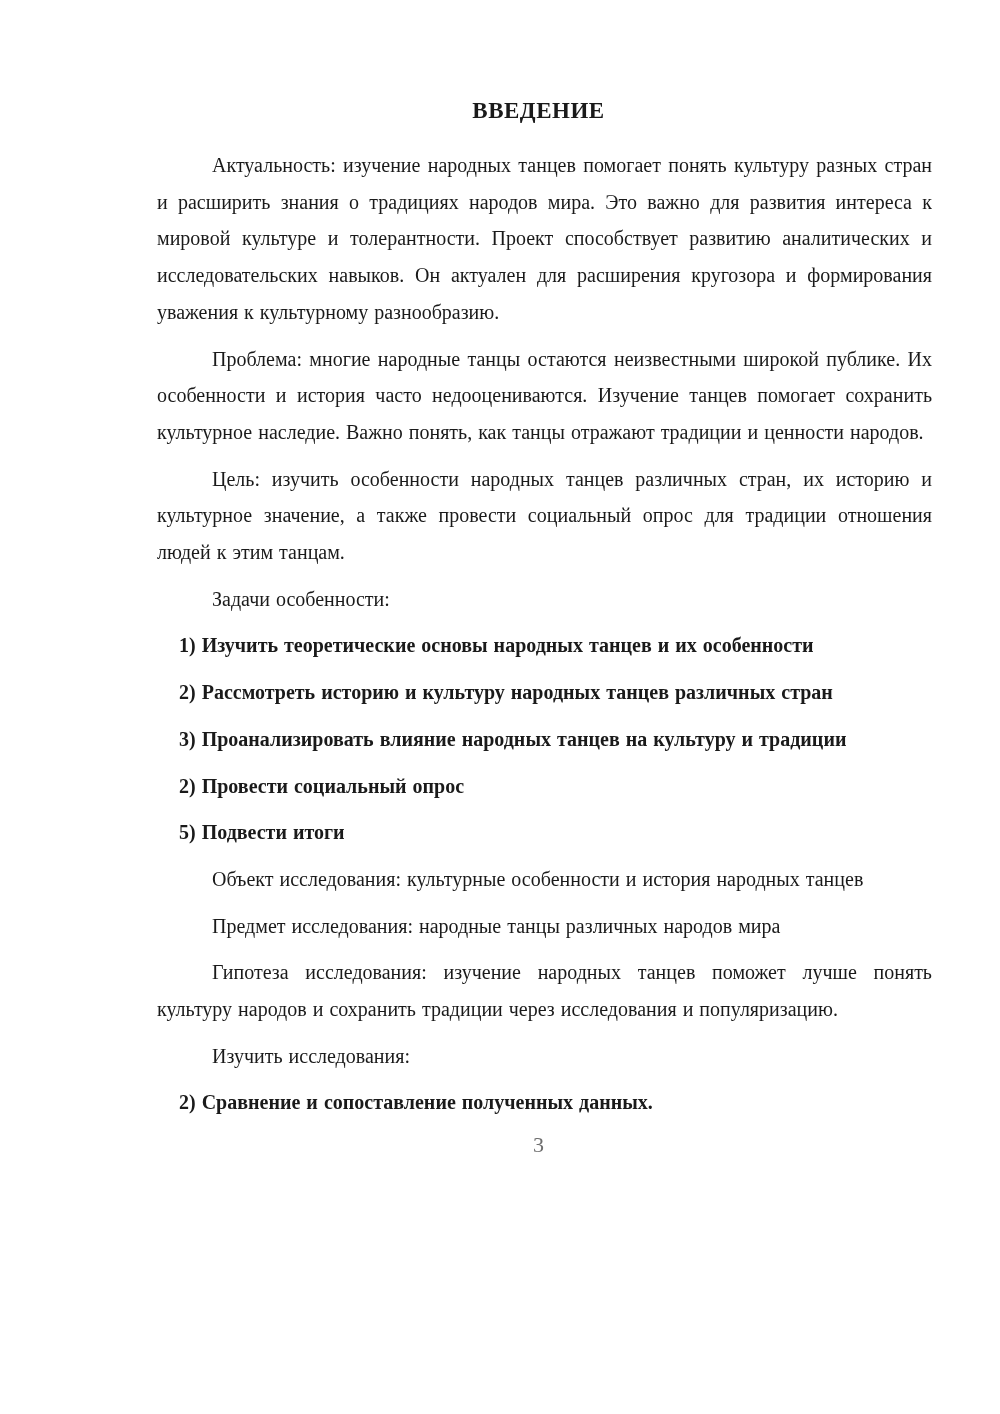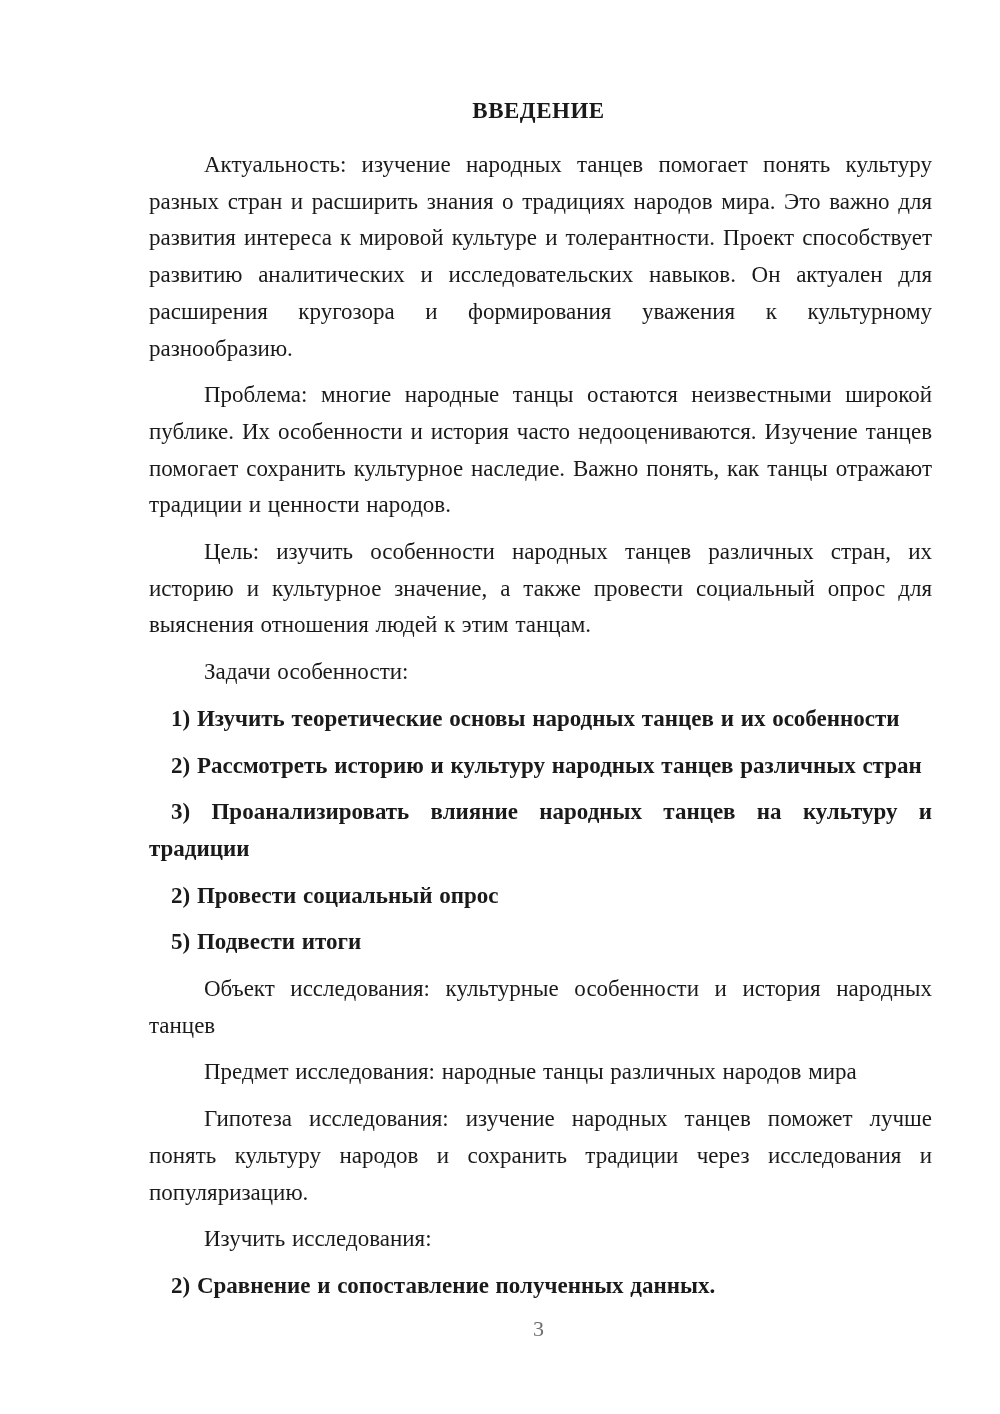--- a/index.html
+++ b/index.html
@@ -24,25 +24,25 @@
   }
   .title {
     font-size: 23px;
     line-height: 30px;
     font-weight: bold;
     text-align: center;
     letter-spacing: 0.5px;
     margin: 0 0 21px 0;
   }
   .para {
-    font-size: 23px;
+    font-size: 20px;
     line-height: 36.7px;
     text-align: justify;
     text-indent: 55px;
-    margin: 0 0 10px 4px;
+    margin: 0 0 10px 12px;
     word-spacing: 1px;
   }
   .para.list {
     text-indent: 22px;
     font-weight: bold;
   }
   .page-number {
     margin-top: 8px;
     text-align: center;
     font-size: 22px;
@@ -53,21 +53,21 @@
 </head>
 <body>
 
 <div class="page">
   <h1 class="title">ВВЕДЕНИЕ</h1>
 
   <p class="para">Актуальность: изучение народных танцев помогает понять культуру разных стран и расширить знания о традициях народов мира. Это важно для развития интереса к мировой культуре и толерантности. Проект способствует развитию аналитических и исследовательских навыков. Он актуален для расширения кругозора и формирования уважения к культурному разнообразию.</p>
 
   <p class="para">Проблема: многие народные танцы остаются неизвестными широкой публике. Их особенности и история часто недооцениваются. Изучение танцев помогает сохранить культурное наследие. Важно понять, как танцы отражают традиции и ценности народов.</p>
 
-  <p class="para">Цель: изучить особенности народных танцев различных стран, их историю и культурное значение, а также провести социальный опрос для выяснения отношения людей к этим танцам.</p>
+  <p class="para">Цель: изучить особенности народных танцев различных стран, их историю и культурное значение, а также провести социальный опрос для традиции отношения людей к этим танцам.</p>
 
   <p class="para">Задачи особенности:</p>
 
   <p class="para list">1) Изучить теоретические основы народных танцев и их особенности</p>
   <p class="para list">2) Рассмотреть историю и культуру народных танцев различных стран</p>
   <p class="para list">3) Проанализировать влияние народных танцев на культуру и традиции</p>
   <p class="para list">2) Провести социальный опрос</p>
   <p class="para list">5) Подвести итоги</p>
 
   <p class="para">Объект исследования: культурные особенности и история народных танцев</p>

